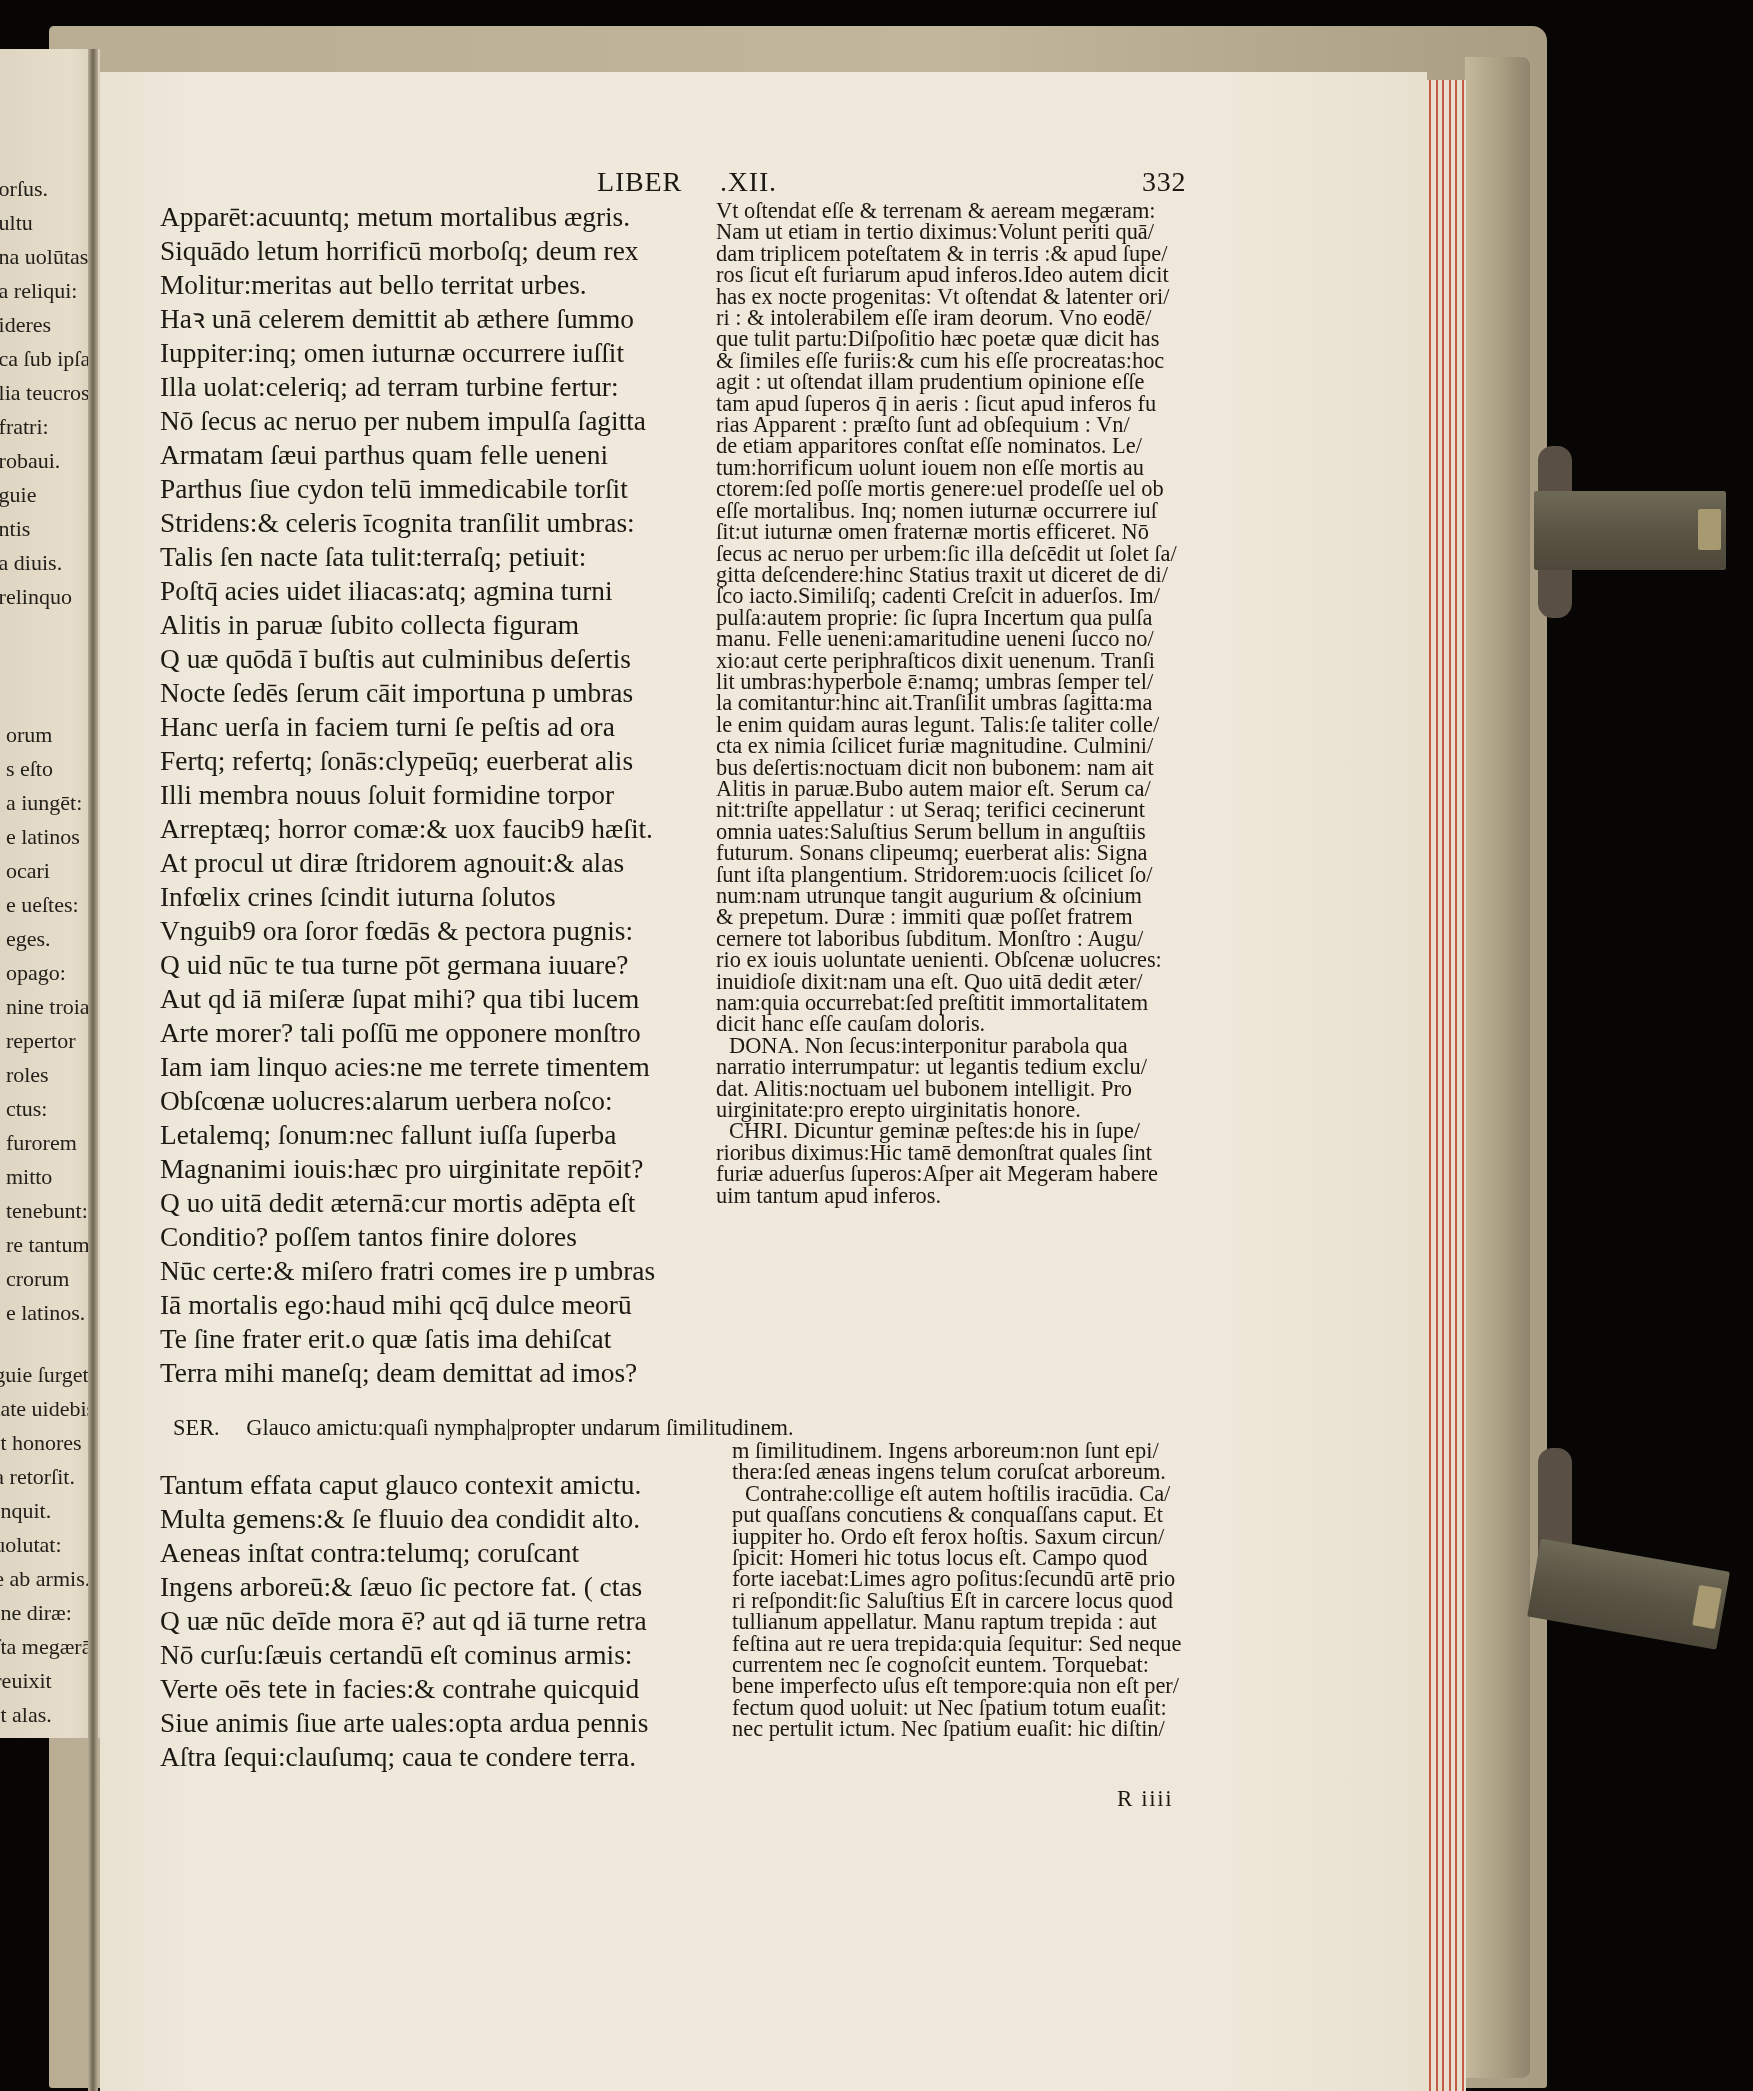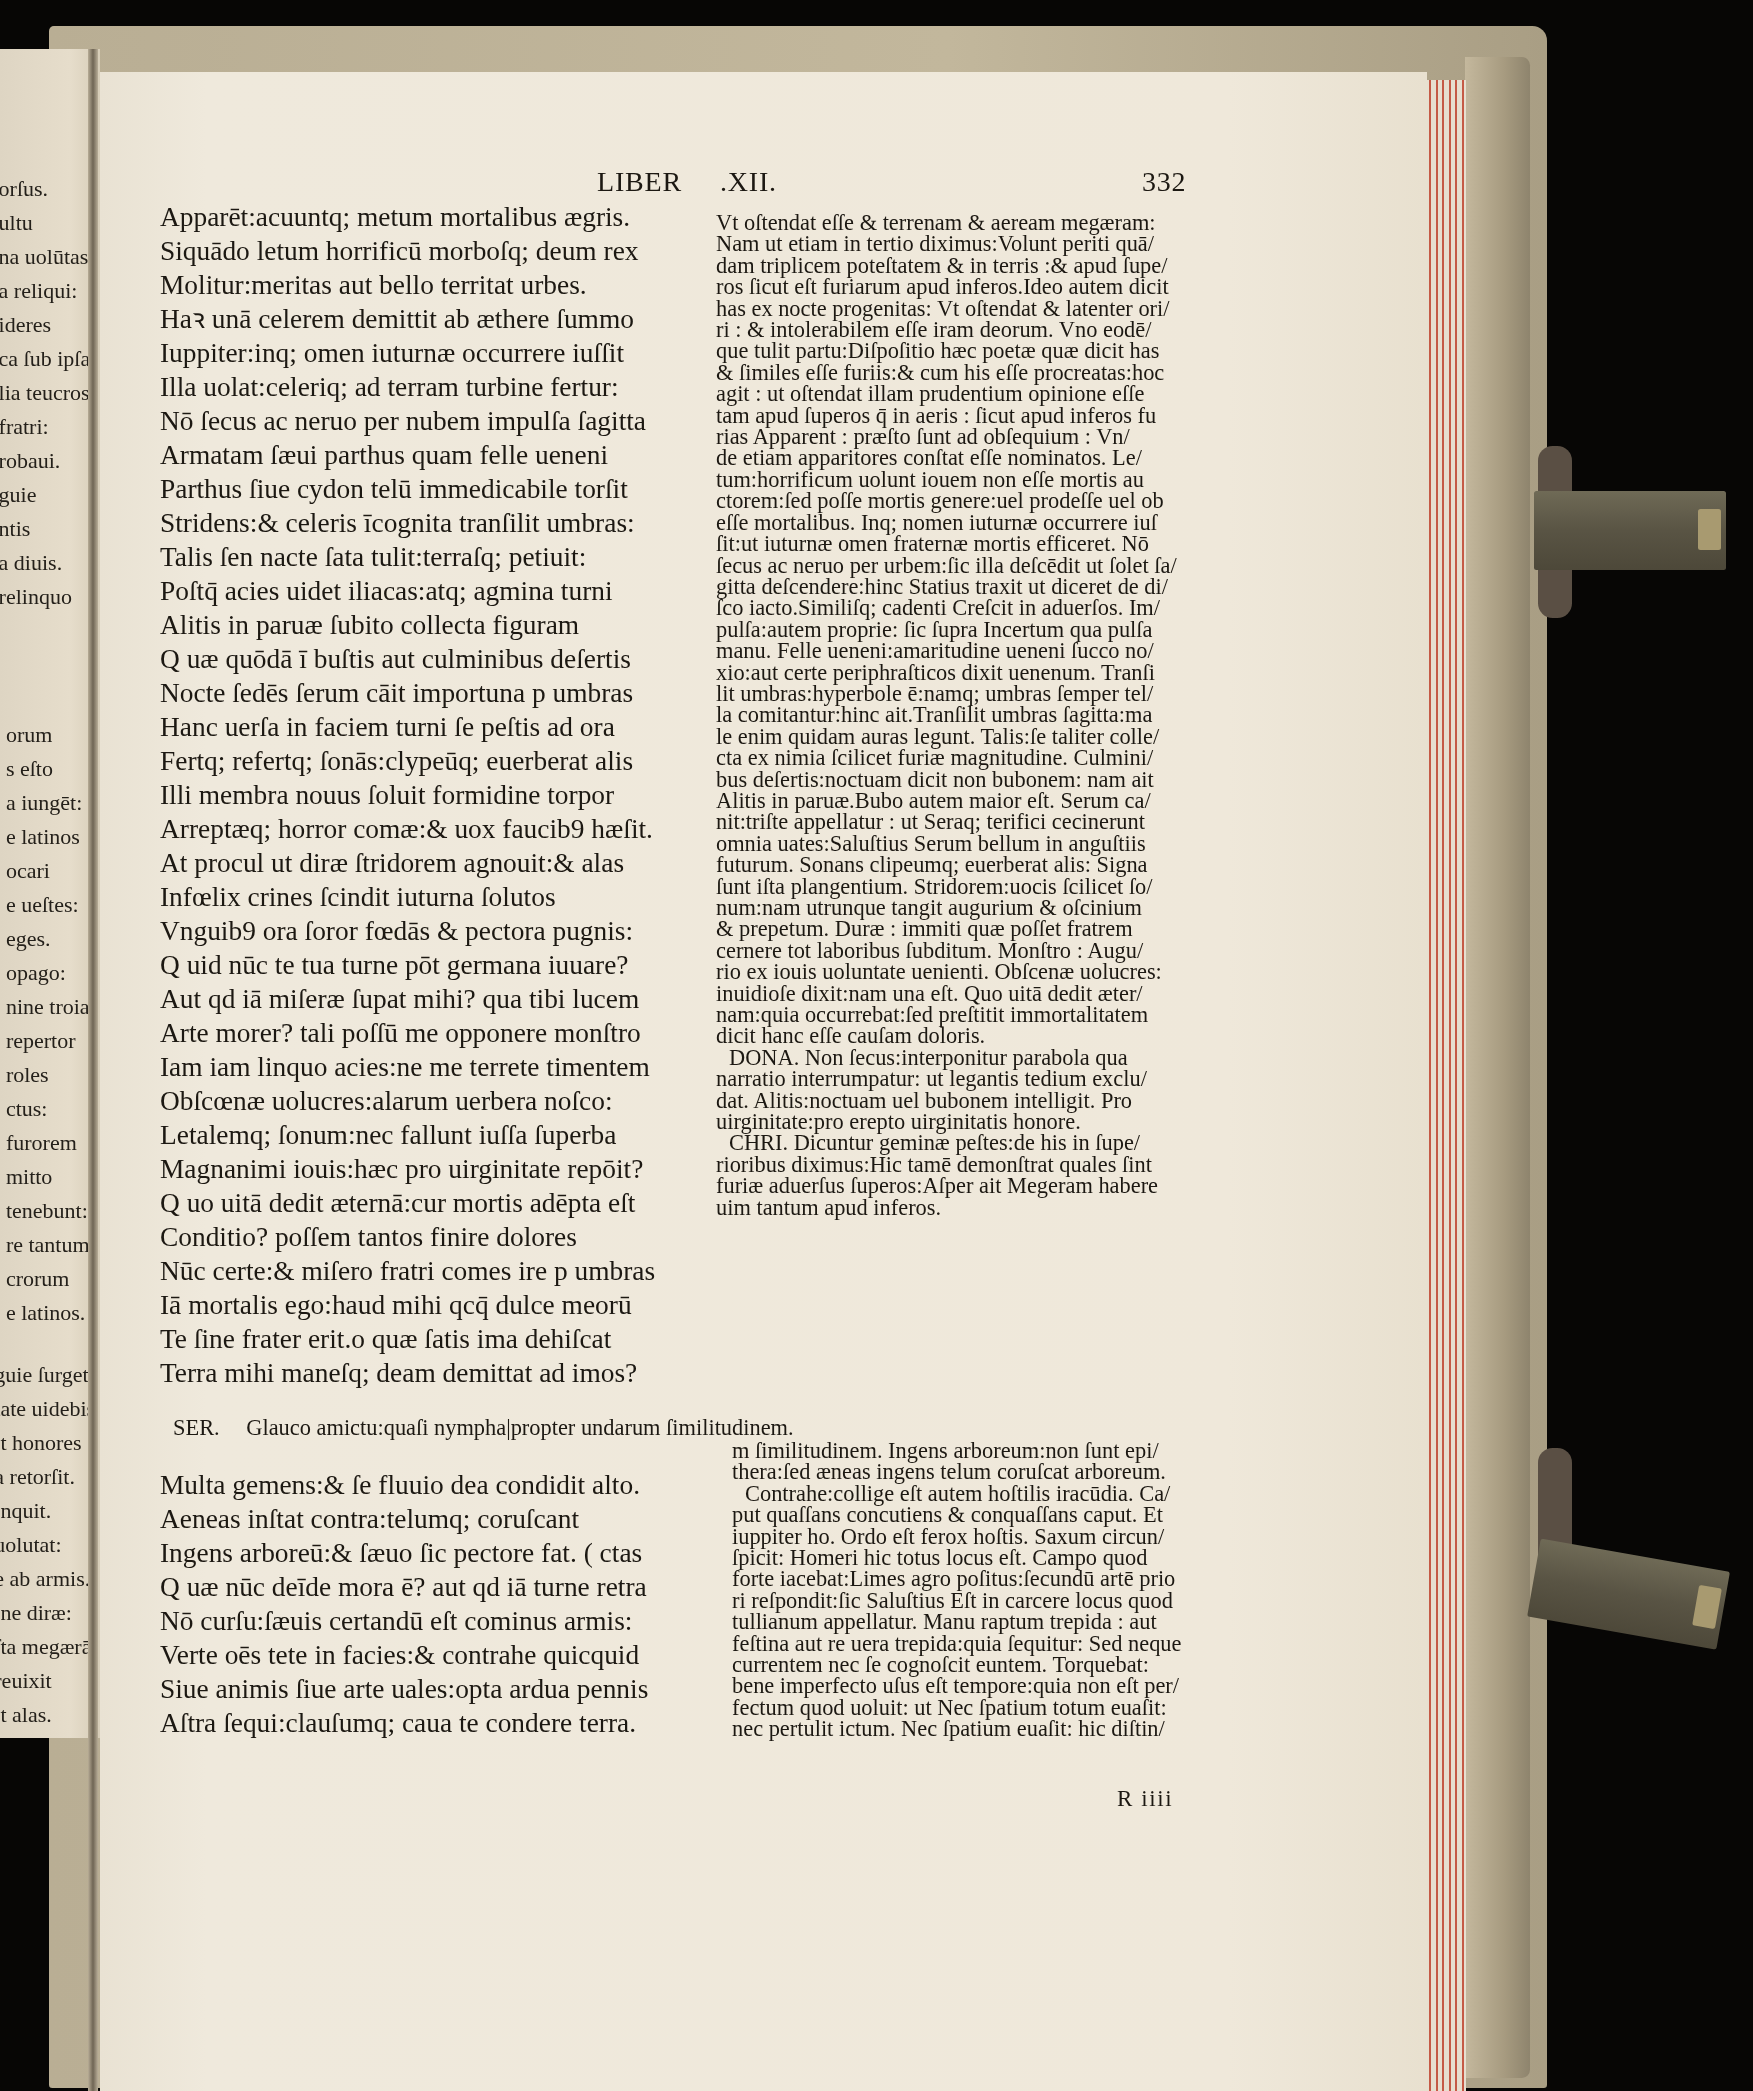--- a/index.html
+++ b/index.html
@@ -26,21 +26,21 @@
   .fore-edge{position:absolute;left:1427px;top:80px;width:39px;height:2011px;
         background:repeating-linear-gradient(90deg,#e7dfcf 0px,#e7dfcf 2.5px,#c55a45 2.5px,#c55a45 4.1px,#e7dfcf 4.1px,#e7dfcf 6.5px);}
   .clasp{position:absolute;height:79px;width:192px;
         background:linear-gradient(180deg,#6f6a56,#595444 50%,#4d4839);border-radius:2.5px;}
   .clasp-cap{position:absolute;right:4.9px;top:18px;width:23px;height:41px;background:#a89a70;border-radius:2.5px;}
   .clasp-mount{position:absolute;width:34px;height:172px;background:#5a4f44;border-radius:14.7px;}
   
   .header{position:absolute;top:166px;font-size:28px;letter-spacing:0.8px;}
   .verse{position:absolute;left:160px;top:200px;font-size:27.4px;line-height:34px;white-space:nowrap;}
   .verse2{position:absolute;left:160px;top:1468px;font-size:27.4px;line-height:34px;white-space:nowrap;}
-  .comm{position:absolute;left:716px;top:212px;font-size:22.4px;line-height:21.4px;white-space:nowrap;}
+  .comm{position:absolute;left:716px;top:200px;font-size:22.4px;line-height:21.4px;white-space:nowrap;}
   .comm2{position:absolute;left:732px;top:1440px;font-size:22.4px;line-height:21.4px;white-space:nowrap;}
   .ser{position:absolute;left:173px;top:1415px;font-size:22.4px;white-space:nowrap;}
   .ser .label{margin-right:21px;}
   .signature{position:absolute;left:1117px;top:1786px;font-size:23px;letter-spacing:1.6px;}
   .line{display:block;}
   .indent{padding-left:13px;}
 </style>
 </head>
 <body>
 
@@ -153,20 +153,21 @@
     <span class="line">Te ſine frater erit.o quæ ſatis ima dehiſcat</span>
     <span class="line">Terra mihi maneſq; deam demittat ad imos?</span>
   </div>
 
 <div class="ser">
   <span class="label">SER.</span>
   <span>Glauco amictu:quaſi nympha|propter undarum ſimilitudinem.</span>
 </div>
 
 <div class="verse2" id="verse2">
+    <span class="line">Tantum effata caput glauco contexit amictu.</span>
     <span class="line">Multa gemens:&amp; ſe fluuio dea condidit alto.</span>
     <span class="line">Aeneas inſtat contra:telumq; coruſcant</span>
     <span class="line">Ingens arboreū:&amp; ſæuo ſic pectore fat. ( ctas</span>
     <span class="line">Q uæ nūc deīde mora ē? aut qd iā turne retra</span>
     <span class="line">Nō curſu:ſæuis certandū eſt cominus armis:</span>
     <span class="line">Verte oēs tete in facies:&amp; contrahe quicquid</span>
     <span class="line">Siue animis ſiue arte uales:opta ardua pennis</span>
     <span class="line">Aſtra ſequi:clauſumq; caua te condere terra.</span>
   </div>
 

